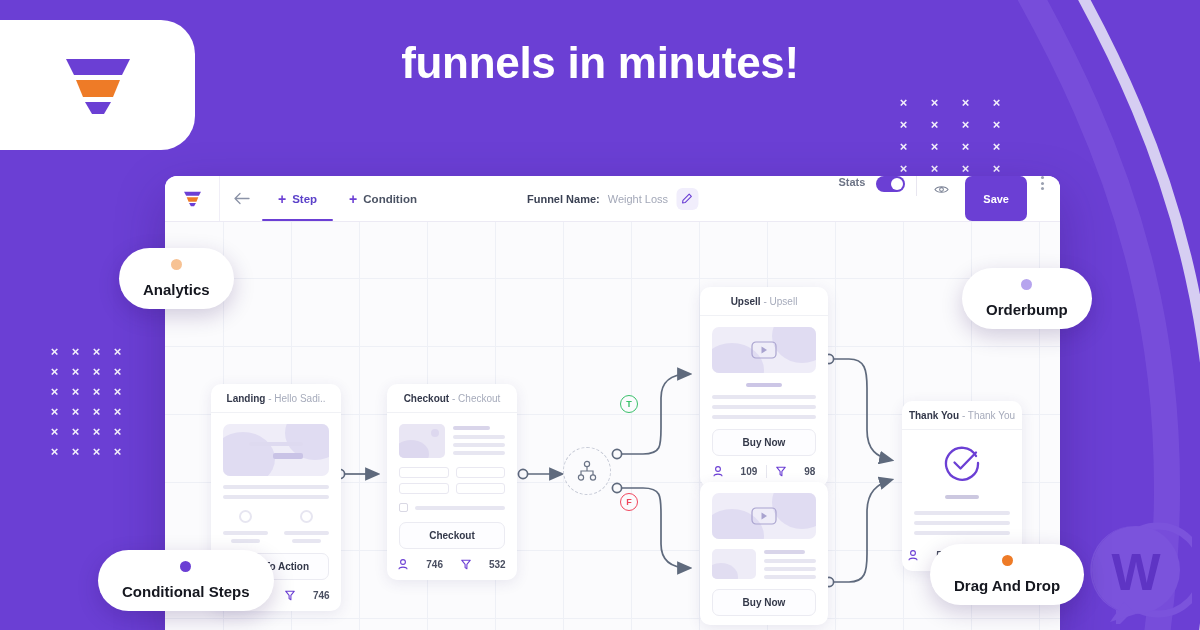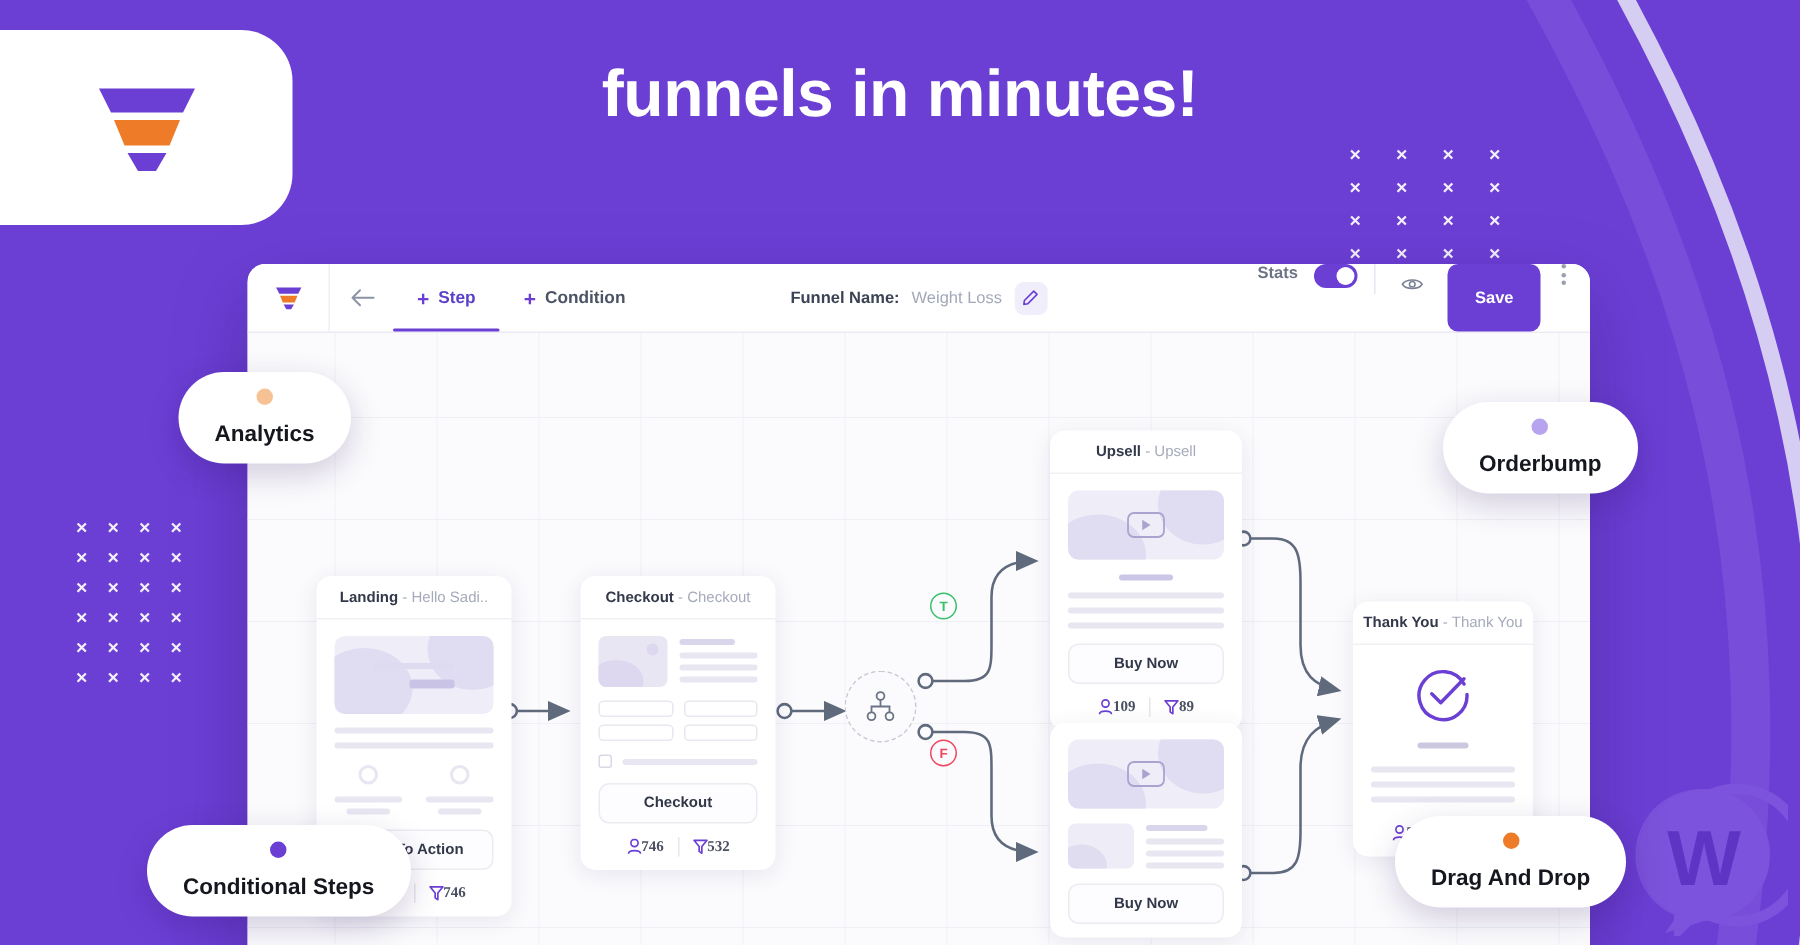--- a/index.html
+++ b/index.html
@@ -161,21 +161,21 @@
     border: 1px solid #ebebf2; border-radius: 7px;
     text-align: center; font-size: 10px; font-weight: bold;
     color: #333849; padding: 7px 4px; margin-top: 10px;
     background: #fdfdff;
   }
   .stats-row {
     display: flex; align-items: center; justify-content: center; gap: 9px;
     margin-top: 9px; font-size: 10px; color: #4a4f61; font-weight: bold;
   }
   .stats-row .vr { width: 1px; height: 13px; background: #e6e6ee; }
-  .stat { display: flex; align-items: center; gap: 0; font-family: Liberation Serif, serif; }
+  .stat { display: flex; align-items: center; gap: 18px; }
 
   
   .cond-node {
     position: absolute; z-index: 2;
     width: 48px; height: 48px; border-radius: 50%;
     border: 1.6px dashed #c6cad6; background: #fbfbfd;
     display: flex; align-items: center; justify-content: center;
   }
   .badge {
     position: absolute; z-index: 3;
@@ -500,21 +500,21 @@
                 <circle cx="5" cy="3" r="2.4" fill="none" stroke="#6B3FD4" stroke-width="1.1"></circle>
                 <path d="M1 10.2 C1 7.4 9 7.4 9 10.2" fill="none" stroke="#6B3FD4" stroke-width="1.1"></path>
               </svg>
             <span>109</span>
           </span>
           <span class="vr"></span>
           <span class="stat">
             <svg width="10" height="11" viewBox="0 0 10 11">
                 <path d="M0.7 1.2 H9.3 L5.9 5.4 V9.8 L4.1 8.6 V5.4 Z" fill="none" stroke="#6B3FD4" stroke-width="1.1" stroke-linejoin="round"></path>
               </svg>
-            <span>89</span>
+            <span>98</span>
           </span>
         </div>
       </div>
     </div>
 
     <div class="card" style="left:535px; top:260px; width:128px;">
       <div class="card-body">
         <div class="sk-hero" style="height:46px;display:flex;align-items:center;justify-content:center;">
           <div class="blob1" style="top:16px;"></div>
             <div class="blob2"></div>

